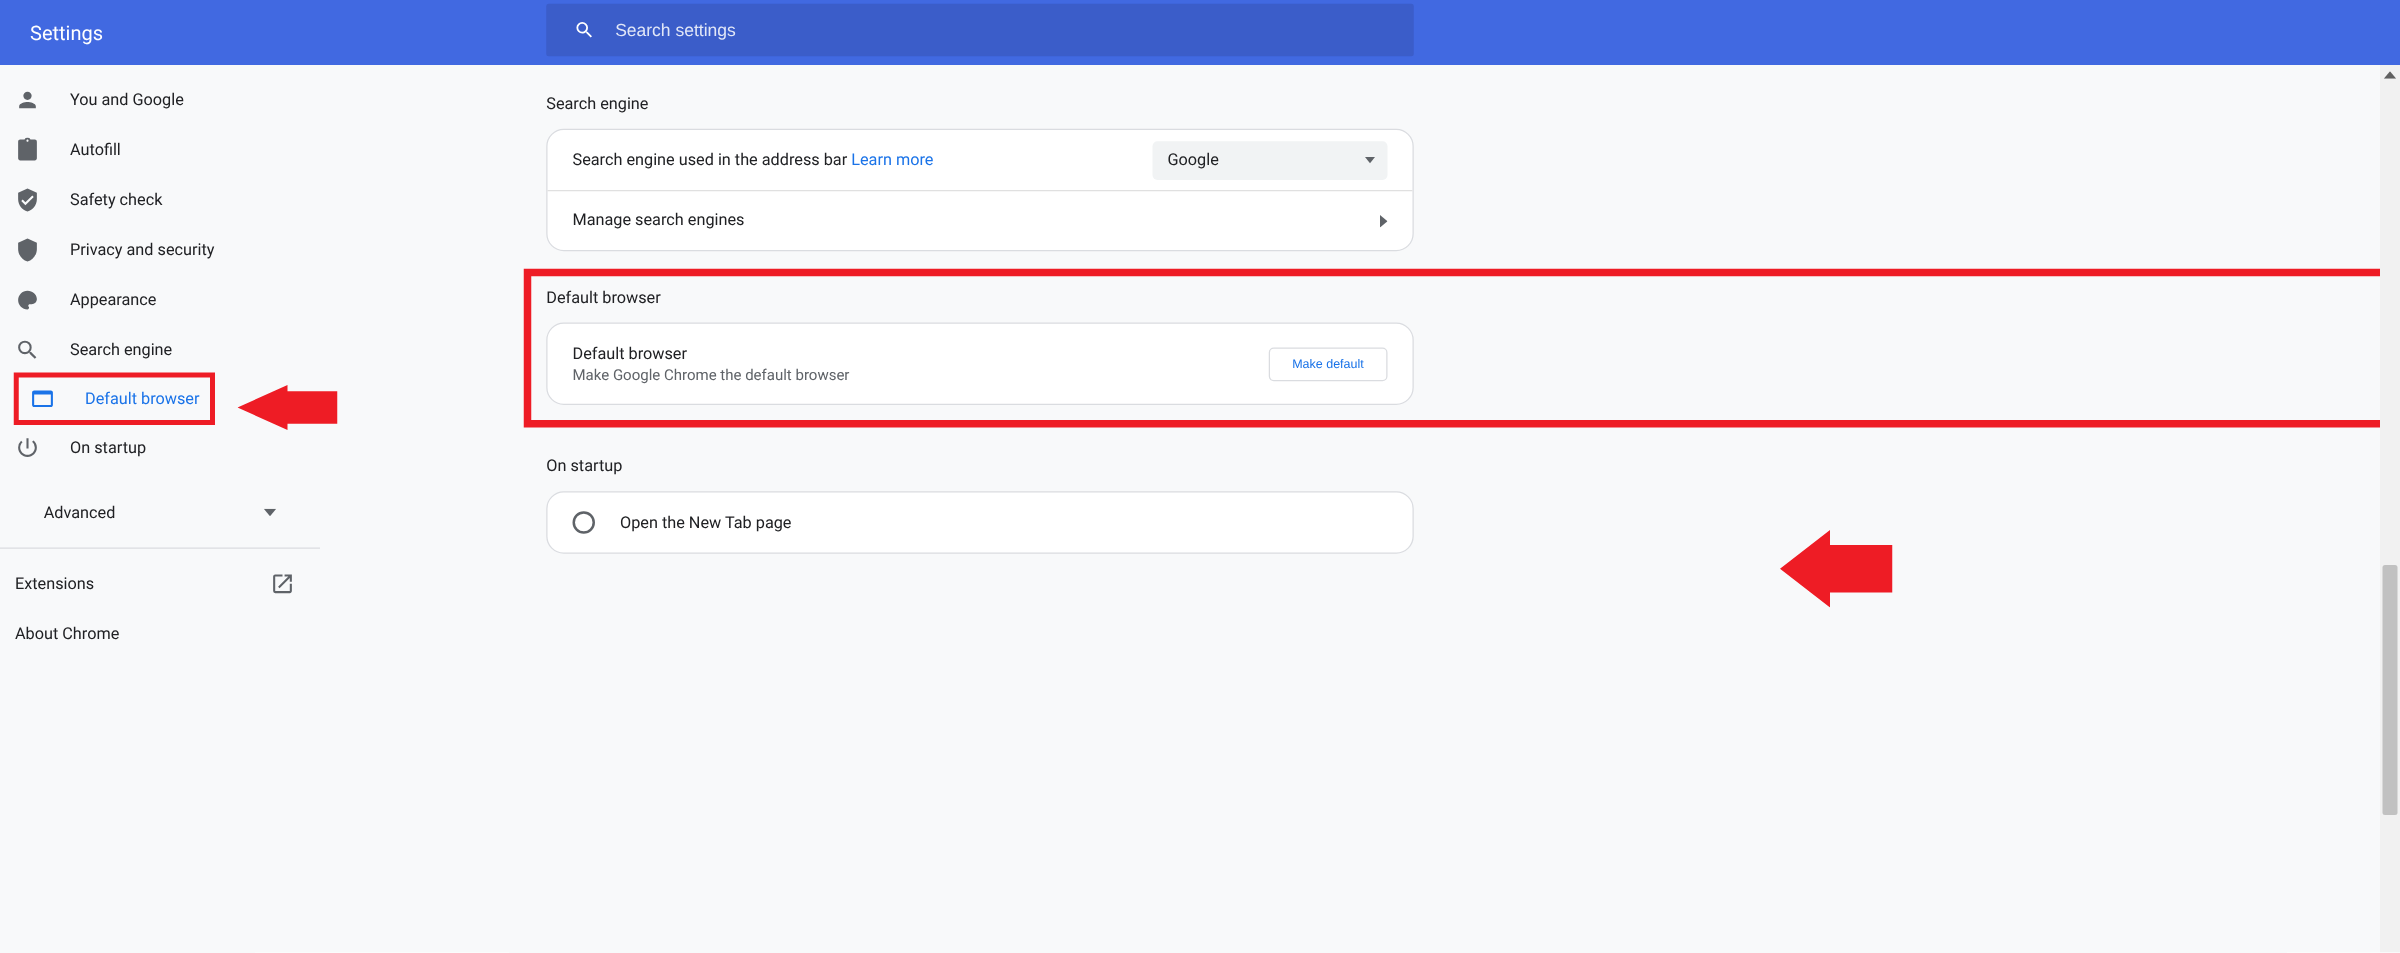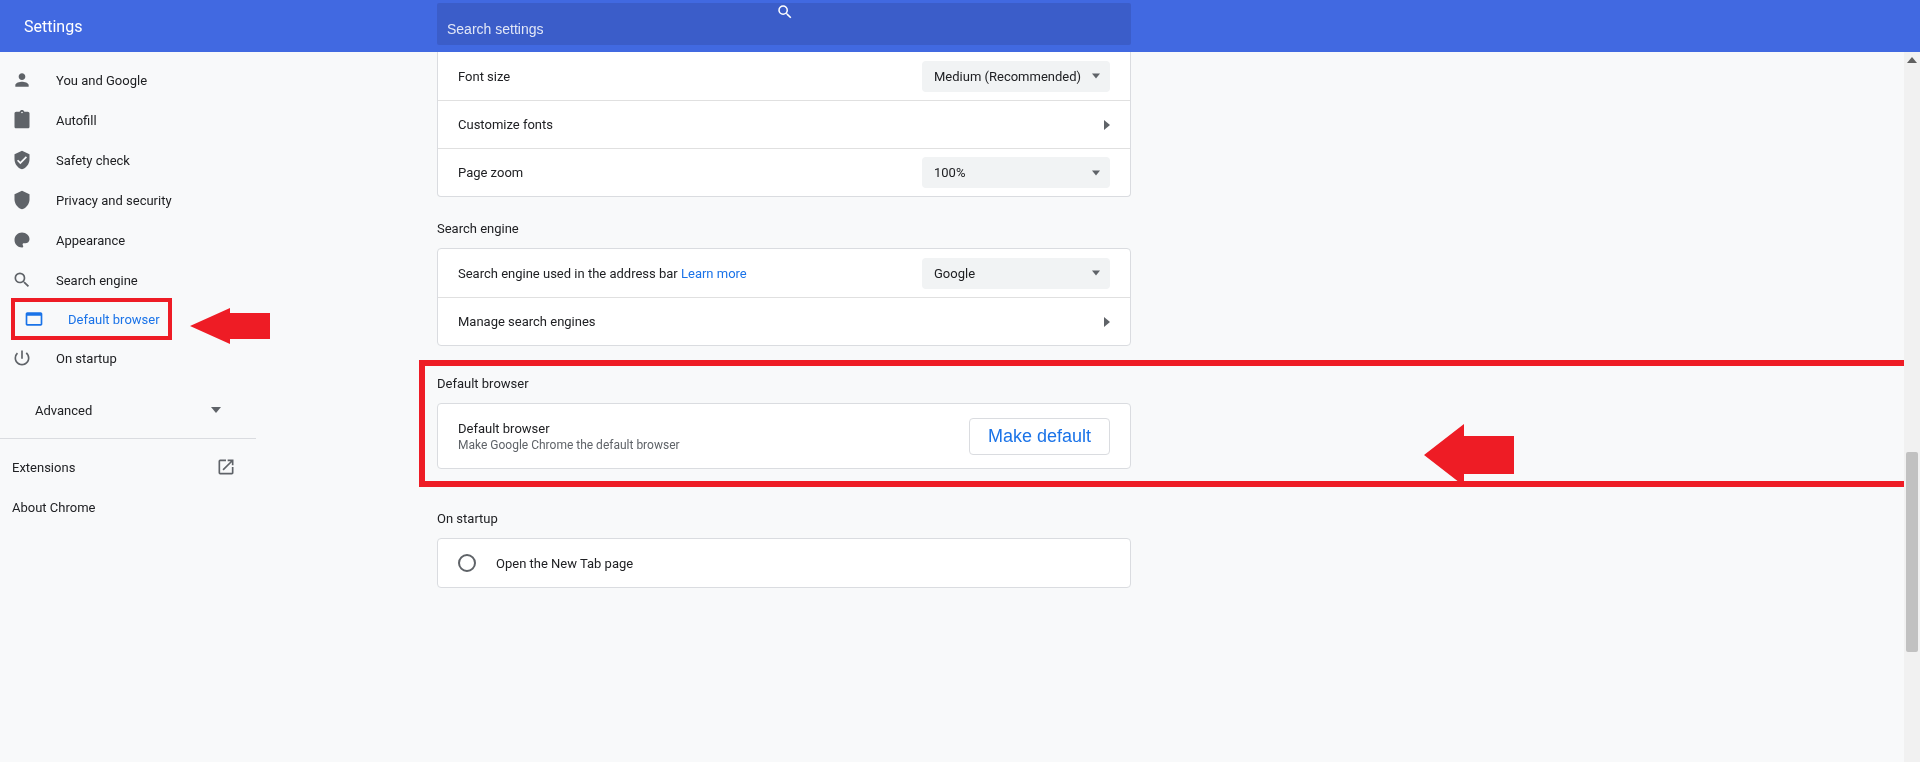--- a/index.html
+++ b/index.html
@@ -29,22 +29,21 @@
   .search-bar {
     position: absolute;
     left: 437px;
     top: 3px;
     width: 694px;
     height: 42px;
     background: #3b5dc9;
     border-radius: 2px;
     display: flex;
     align-items: center;
-    padding-left: 2px;
-    flex-direction: column;
+    padding-left: 22px;
   }
   .search-bar svg { fill: #fff; }
   .search-input {
     background: transparent;
     border: none;
     color: #fff;
     font-size: 14px;
     margin-left: 16px;
     width: 100%;
     outline: none;
@@ -98,21 +97,21 @@
     padding-left: 181px;
   }
   .section-title {
     font-size: 13px;
     color: #202124;
     margin: 24px 0 12px 0;
   }
   .card {
     width: 694px;
     background: #fff;
-    border-radius: 4px;
+    border-radius: 14px;
     border: 1px solid #dadce0;
   }
   .row {
     display: flex;
     align-items: center;
     padding: 0 20px;
     min-height: 48px;
     border-top: 1px solid #e0e0e0;
   }
   .row:first-child { border-top: none; }
@@ -136,21 +135,21 @@
     border-right: 4px solid transparent;
     border-top: 5px solid #5f6368;
   }
   .chevron { fill: #5f6368; }
   .outline-btn {
     border: 1px solid #dadce0;
     color: #1a73e8;
     background: #fff;
     padding: 7px 18px;
     border-radius: 4px;
-    font-size: 18px;
+    font-size: 10px;
     cursor: pointer;
   }
   .link { color: #1a73e8; cursor: pointer; }
   .radio {
     width: 18px; height: 18px;
     border: 2px solid #5f6368;
     border-radius: 50%;
     margin-right: 20px;
     flex-shrink: 0;
   }
@@ -272,36 +271,20 @@
     <div class="nav-item">
       <span>About Chrome</span>
     </div>
 
     <svg class="left-annot-arrow" width="80" height="36">
       <polygon points="80,5 40,5 40,0 0,18 40,36 40,31 80,31" fill="#ee1c25"></polygon>
     </svg>
   </div>
 
   <div class="content">
-    <div class="card" style="margin-top:0;border-top-left-radius:0;border-top-right-radius:0;border-top:none">
-      <div class="row">
-        <span class="row-label">Font size</span>
-        <div class="select"><span>Medium (Recommended)</span></div>
-      </div>
-      <div class="row">
-        <span class="row-label">Customize fonts</span>
-        <svg class="chevron" width="6" height="10" viewBox="0 0 6 10">
-            <path d="M0 0l6 5-6 5z"></path>
-          </svg>
-      </div>
-      <div class="row">
-        <span class="row-label">Page zoom</span>
-        <div class="select"><span>100%</span></div>
-      </div>
-    </div>
 
     <div class="section-title">Search engine</div>
     <div class="card">
       <div class="row">
         <span class="row-label">
           <span>Search engine used in the address bar</span>
           <span class="link">Learn more</span>
         </span>
         <div class="select"><span>Google</span></div>
       </div>

